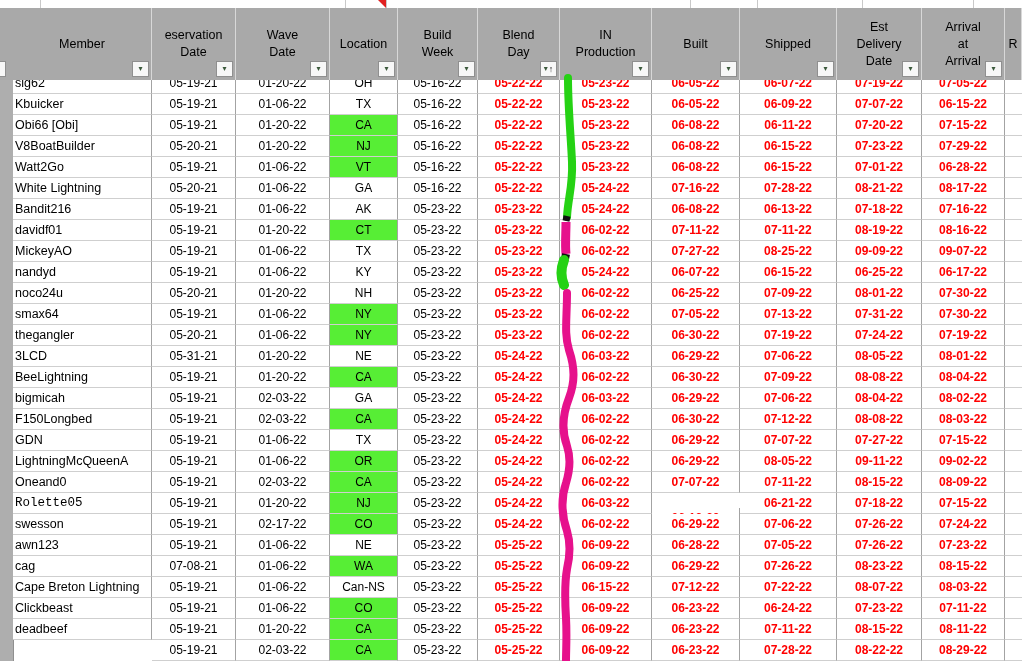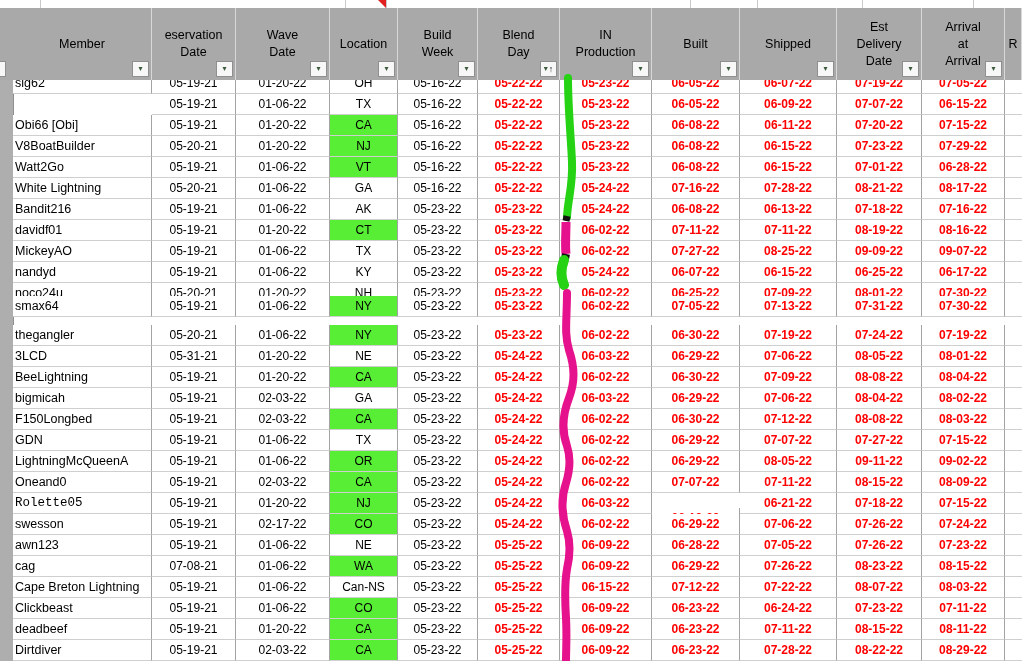--- a/index.html
+++ b/index.html
@@ -158,20 +158,21 @@
         <div class="cell" style="left: 398px; width: 80px; top: -7px;">05-16-22</div>
         <div class="cell red" style="left: 478px; width: 82px; top: -7px;">05-22-22</div>
         <div class="cell red" style="left: 560px; width: 92px; top: -7px;">05-23-22</div>
         <div class="cell red" style="left: 652px; width: 88px; top: -7px;">06-05-22</div>
         <div class="cell red" style="left: 740px; width: 97px; top: -7px;">06-07-22</div>
         <div class="cell red" style="left: 837px; width: 85px; top: -7px;">07-19-22</div>
         <div class="cell red" style="left: 922px; width: 83px; top: -7px;">07-05-22</div>
         <div class="cell rcol" style="left: 1005px; width: 17px; top: -7px;"></div>
       </div>
       <div class="row" style="top: 94px; height: 21px;">
+        <div class="cell member" style="left: 13px; width: 139px; top: 0px;">Kbuicker</div>
         <div class="cell" style="left: 152px; width: 84px; top: 0px;">05-19-21</div>
         <div class="cell" style="left: 236px; width: 94px; top: 0px;">01-06-22</div>
         <div class="cell" style="left: 330px; width: 68px; top: 0px;">TX</div>
         <div class="cell" style="left: 398px; width: 80px; top: 0px;">05-16-22</div>
         <div class="cell red" style="left: 478px; width: 82px; top: 0px;">05-22-22</div>
         <div class="cell red" style="left: 560px; width: 92px; top: 0px;">05-23-22</div>
         <div class="cell red" style="left: 652px; width: 88px; top: 0px;">06-05-22</div>
         <div class="cell red" style="left: 740px; width: 97px; top: 0px;">06-09-22</div>
         <div class="cell red" style="left: 837px; width: 85px; top: 0px;">07-07-22</div>
         <div class="cell red" style="left: 922px; width: 83px; top: 0px;">06-15-22</div>
@@ -296,21 +297,21 @@
         <div class="cell" style="left: 330px; width: 68px; top: 0px;">NH</div>
         <div class="cell" style="left: 398px; width: 80px; top: 0px;">05-23-22</div>
         <div class="cell red" style="left: 478px; width: 82px; top: 0px;">05-23-22</div>
         <div class="cell red" style="left: 560px; width: 92px; top: 0px;">06-02-22</div>
         <div class="cell red" style="left: 652px; width: 88px; top: 0px;">06-25-22</div>
         <div class="cell red" style="left: 740px; width: 97px; top: 0px;">07-09-22</div>
         <div class="cell red" style="left: 837px; width: 85px; top: 0px;">08-01-22</div>
         <div class="cell red" style="left: 922px; width: 83px; top: 0px;">07-30-22</div>
         <div class="cell rcol" style="left: 1005px; width: 17px; top: 0px;"></div>
       </div>
-      <div class="row" style="top: 296px; height: 21px;">
+      <div class="row" style="top: 304px; height: 21px;">
         <div class="cell member" style="left: 13px; width: 139px; top: 0px;">smax64</div>
         <div class="cell" style="left: 152px; width: 84px; top: 0px;">05-19-21</div>
         <div class="cell" style="left: 236px; width: 94px; top: 0px;">01-06-22</div>
         <div class="cell hl" style="left: 330px; width: 68px; top: 0px;">NY</div>
         <div class="cell" style="left: 398px; width: 80px; top: 0px;">05-23-22</div>
         <div class="cell red" style="left: 478px; width: 82px; top: 0px;">05-23-22</div>
         <div class="cell red" style="left: 560px; width: 92px; top: 0px;">06-02-22</div>
         <div class="cell red" style="left: 652px; width: 88px; top: 0px;">07-05-22</div>
         <div class="cell red" style="left: 740px; width: 97px; top: 0px;">07-13-22</div>
         <div class="cell red" style="left: 837px; width: 85px; top: 0px;">07-31-22</div>
@@ -521,21 +522,20 @@
         <div class="cell" style="left: 398px; width: 80px; top: 0px;">05-23-22</div>
         <div class="cell red" style="left: 478px; width: 82px; top: 0px;">05-25-22</div>
         <div class="cell red" style="left: 560px; width: 92px; top: 0px;">06-09-22</div>
         <div class="cell red" style="left: 652px; width: 88px; top: 0px;">06-23-22</div>
         <div class="cell red" style="left: 740px; width: 97px; top: 0px;">07-11-22</div>
         <div class="cell red" style="left: 837px; width: 85px; top: 0px;">08-15-22</div>
         <div class="cell red" style="left: 922px; width: 83px; top: 0px;">08-11-22</div>
         <div class="cell rcol" style="left: 1005px; width: 17px; top: 0px;"></div>
       </div>
       <div class="row" style="top: 640px; height: 21px;">
-        <div class="cell member" style="left: 13px; width: 139px; top: 0px;">Dirtdiver</div>
         <div class="cell" style="left: 152px; width: 84px; top: 0px;">05-19-21</div>
         <div class="cell" style="left: 236px; width: 94px; top: 0px;">02-03-22</div>
         <div class="cell hl" style="left: 330px; width: 68px; top: 0px;">CA</div>
         <div class="cell" style="left: 398px; width: 80px; top: 0px;">05-23-22</div>
         <div class="cell red" style="left: 478px; width: 82px; top: 0px;">05-25-22</div>
         <div class="cell red" style="left: 560px; width: 92px; top: 0px;">06-09-22</div>
         <div class="cell red" style="left: 652px; width: 88px; top: 0px;">06-23-22</div>
         <div class="cell red" style="left: 740px; width: 97px; top: 0px;">07-28-22</div>
         <div class="cell red" style="left: 837px; width: 85px; top: 0px;">08-22-22</div>
         <div class="cell red" style="left: 922px; width: 83px; top: 0px;">08-29-22</div>

